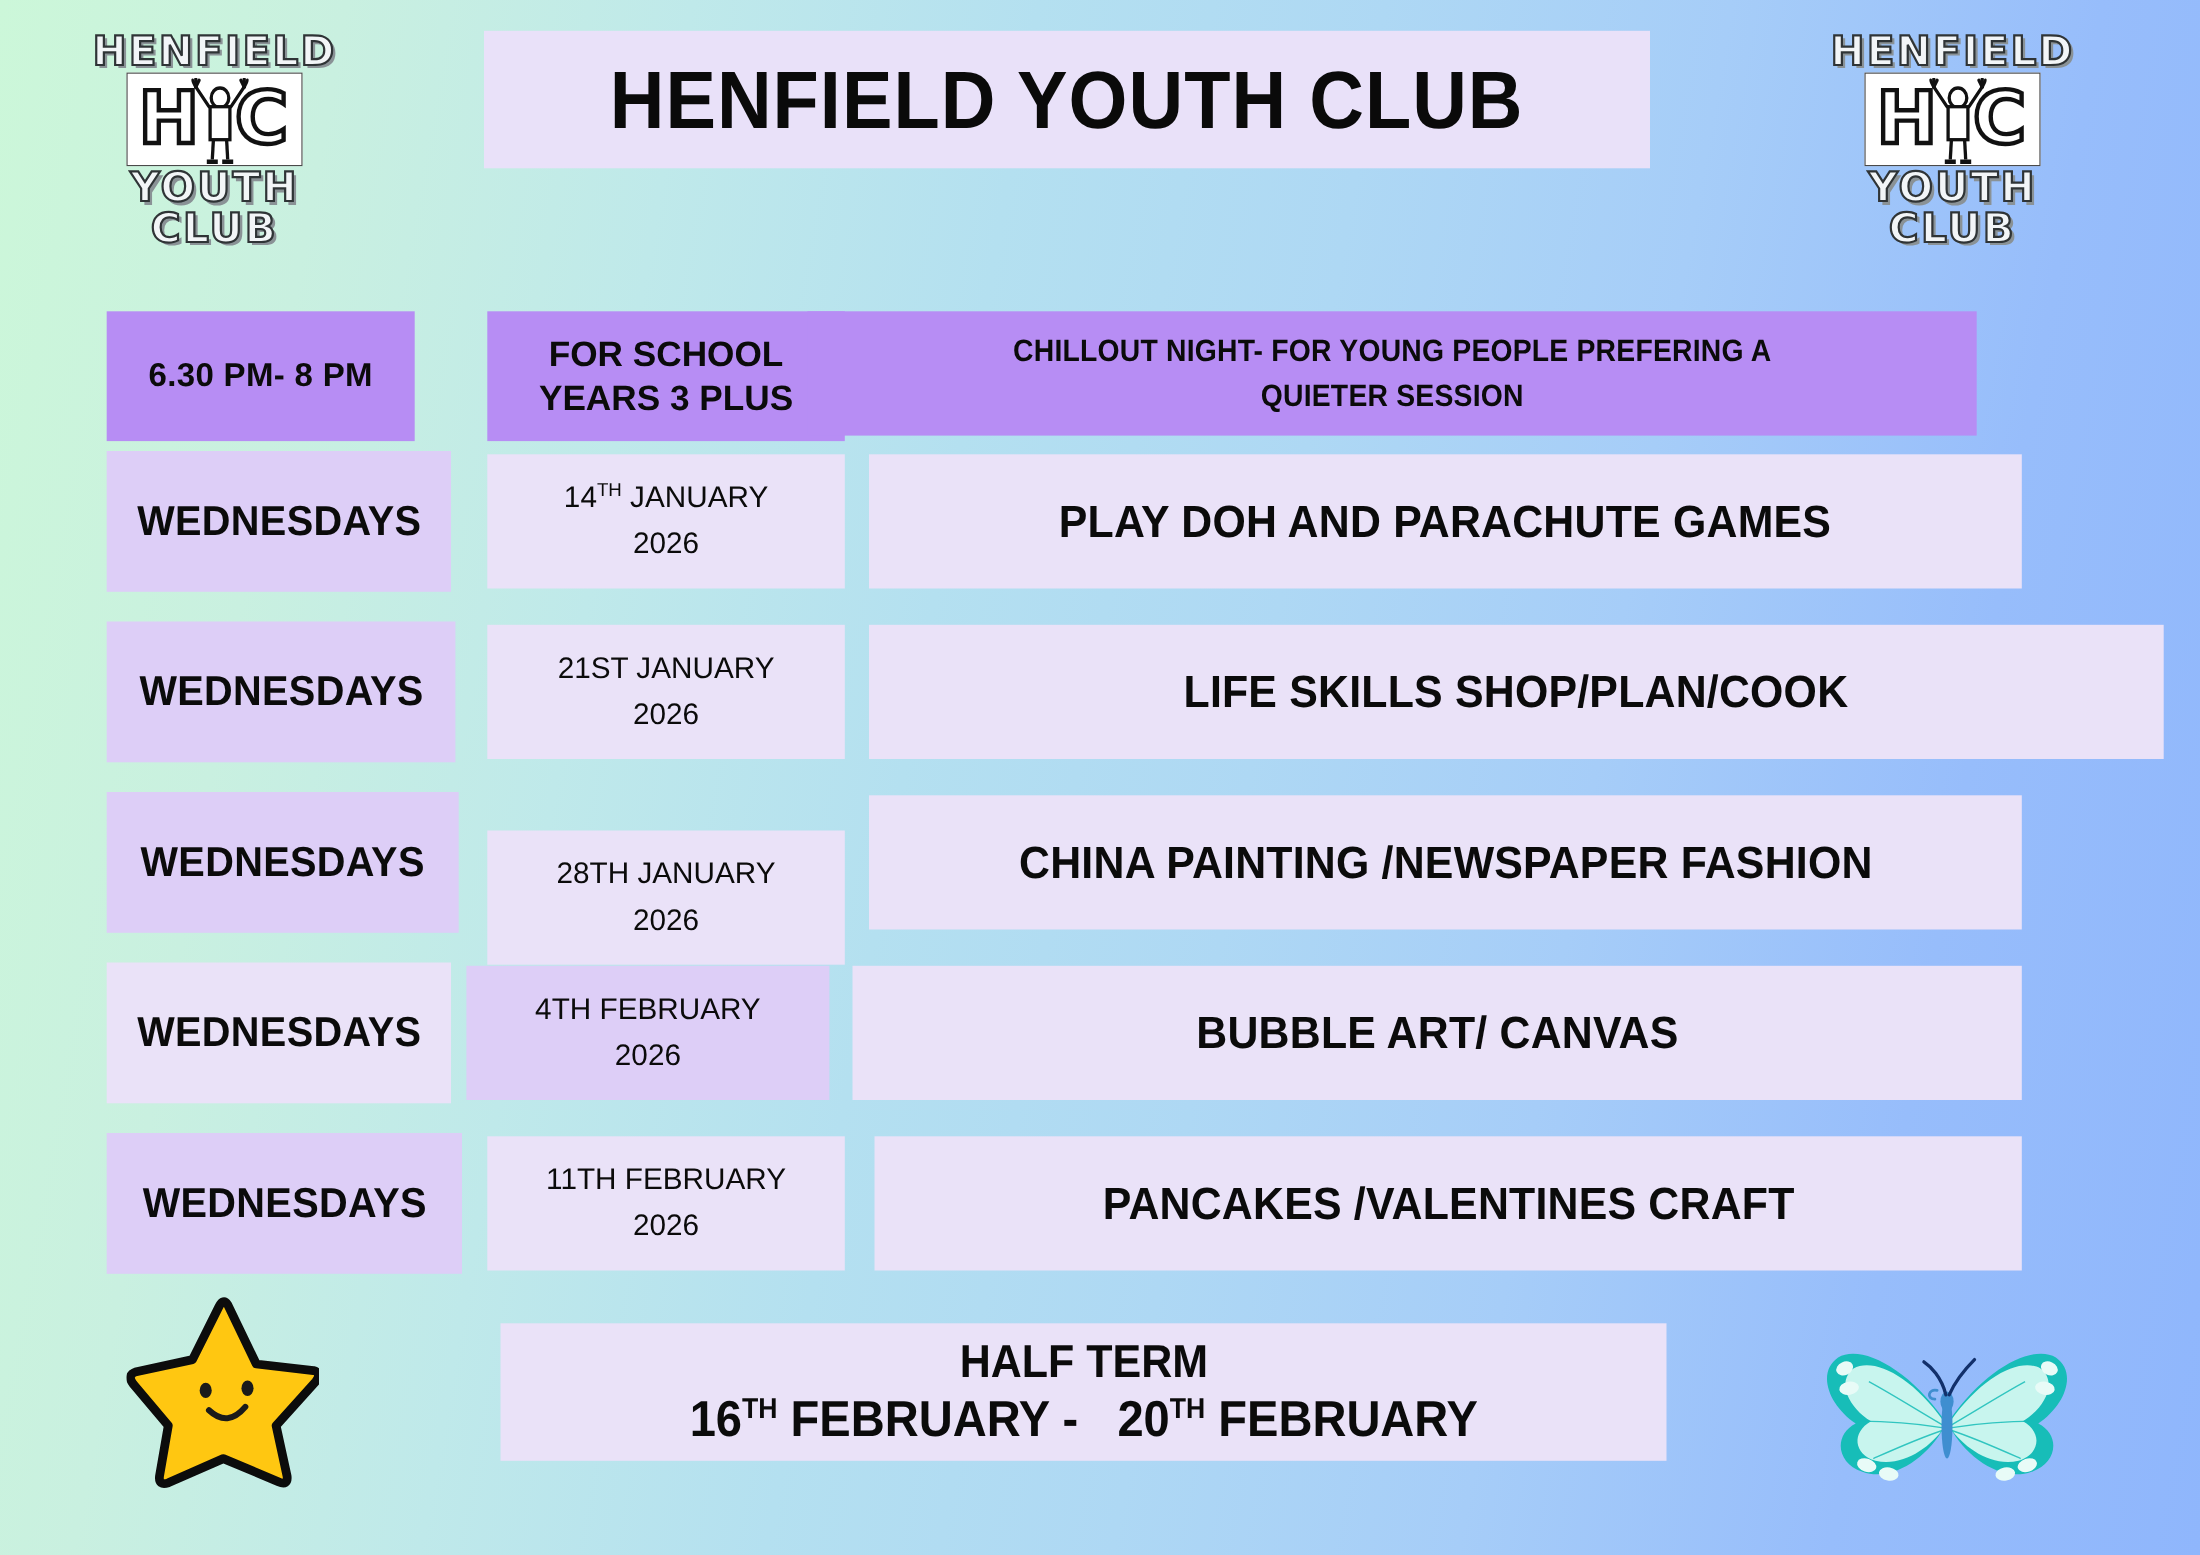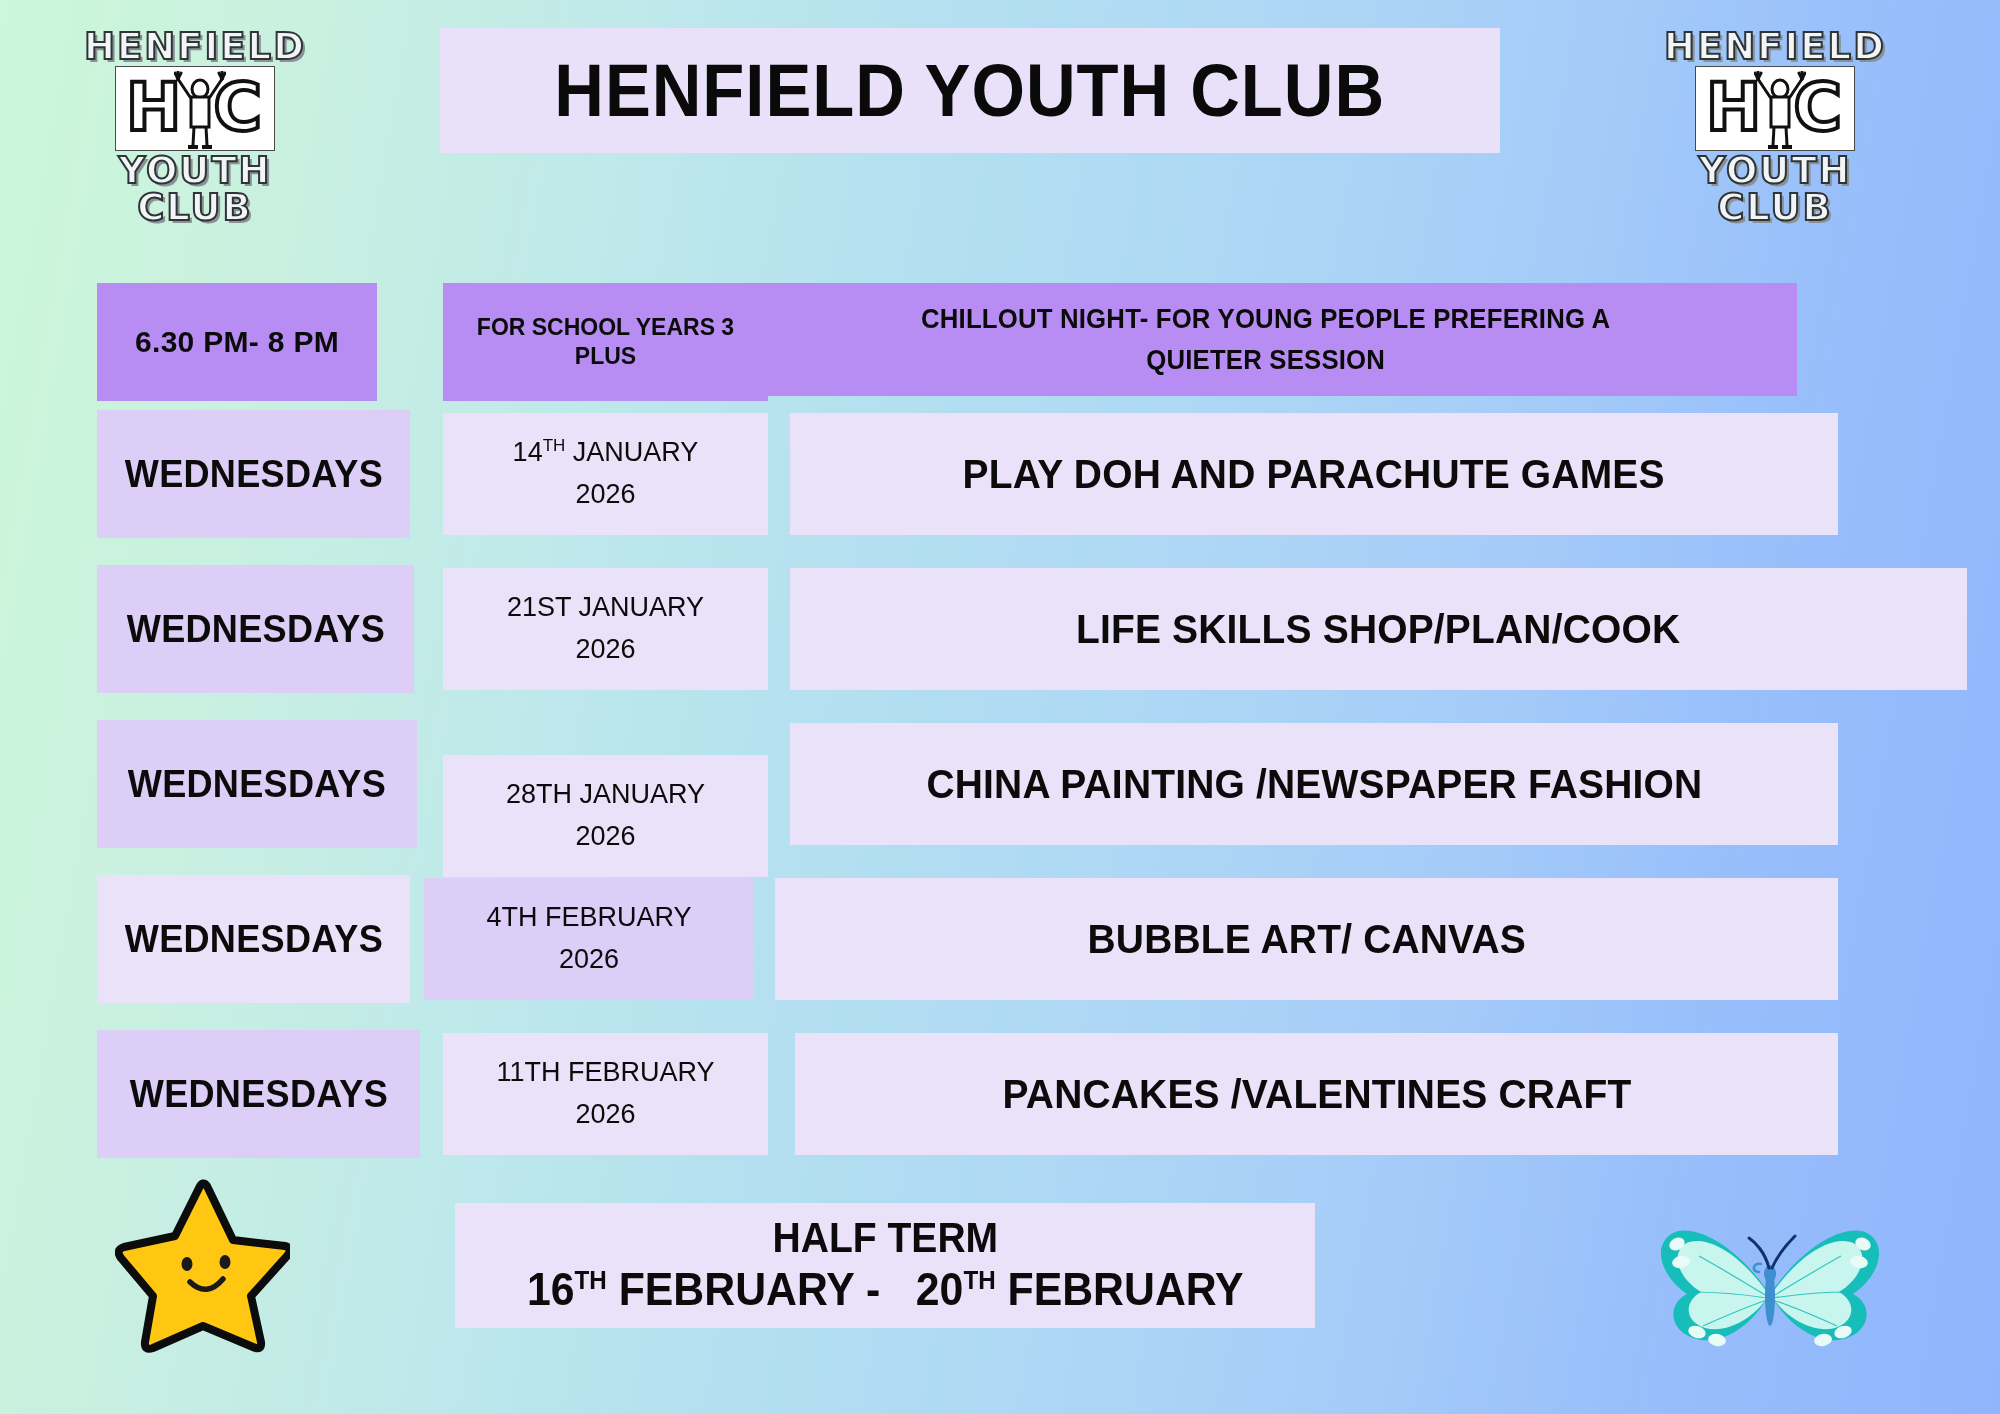--- a/index.html
+++ b/index.html
@@ -86,21 +86,21 @@
   
   .row0 { height:125px; }
   .row0 .c-day, .row0 .c-date { height:118px; top:0; }
   .row0 .c-act { left:734px; width:1063px; height:113px; top:0; }
   .txt-time {
     font-family:"Liberation Sans", sans-serif;
     font-weight:bold; font-size:30px; letter-spacing:.3px;
   }
   .txt-years {
     font-family:"Liberation Sans", sans-serif;
-    font-weight:bold; font-size:23px; line-height:1.25;
+    font-weight:bold; font-size:32px; line-height:1.25;
   }
   .txt-chill {
     font-family:"Liberation Sans Narrow","Liberation Sans", sans-serif;
     font-weight:bold; font-size:28px; line-height:1.45;
     transform:scaleX(0.92);
     letter-spacing:.2px;
   }
 
   
   .rowd .c-day  { height:128px; top:2px; }
@@ -128,21 +128,21 @@
   .r1 .c-day{left:97px;width:313px;} .r1 .c-date{left:443px;width:325px;} .r1 .c-act{left:790px;width:1048px;}
   .r2 .c-day{left:97px;width:317px;} .r2 .c-date{left:443px;width:325px;} .r2 .c-act{left:790px;width:1177px;}
   .r3 .c-day{left:97px;width:320px;} .r3 .c-date{left:443px;width:325px;margin-top:32px;} .r3 .c-act{left:790px;width:1048px;}
   .r4 .c-day{left:97px;width:313px;} .r4 .c-date{left:424px;width:330px;} .r4 .c-act{left:775px;width:1063px;}
   .r5 .c-day{left:97px;width:323px;} .r5 .c-date{left:443px;width:325px;} .r5 .c-act{left:795px;width:1043px;}
 
   
   .footer-band {
     position:absolute;
     left:455px; top:1203px;
-    width:860px; height:125px;
+    width:1060px; height:125px;
     background:#eae2f8;
     display:flex; flex-direction:column;
     align-items:center; justify-content:center;
   }
   .footer-line {
     font-family:"Liberation Sans Narrow","Liberation Sans", sans-serif;
     font-weight:bold; color:#0b0b0b;
     transform:scaleX(0.93);
     white-space:pre;
   }

